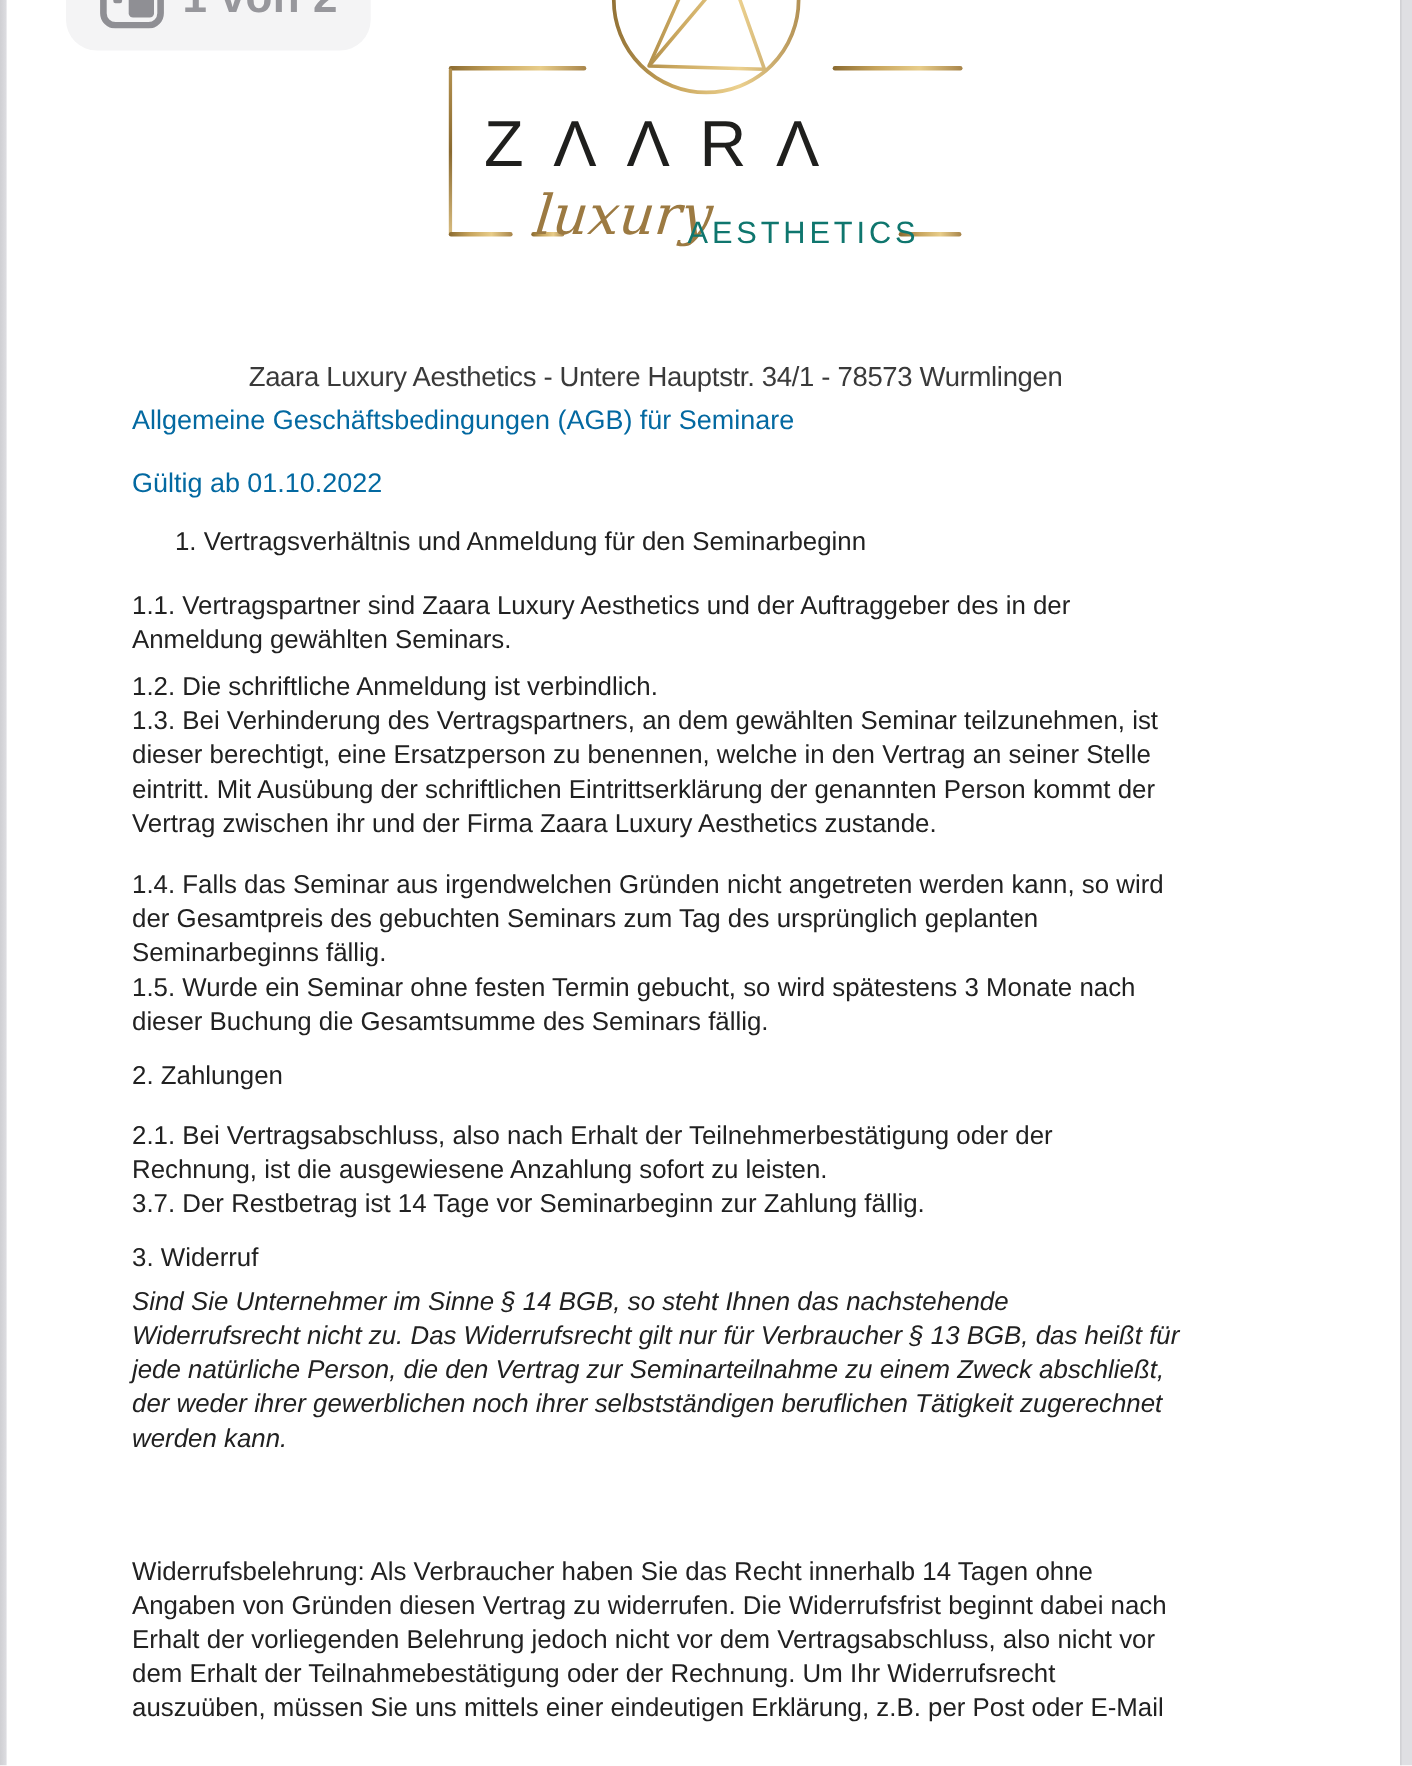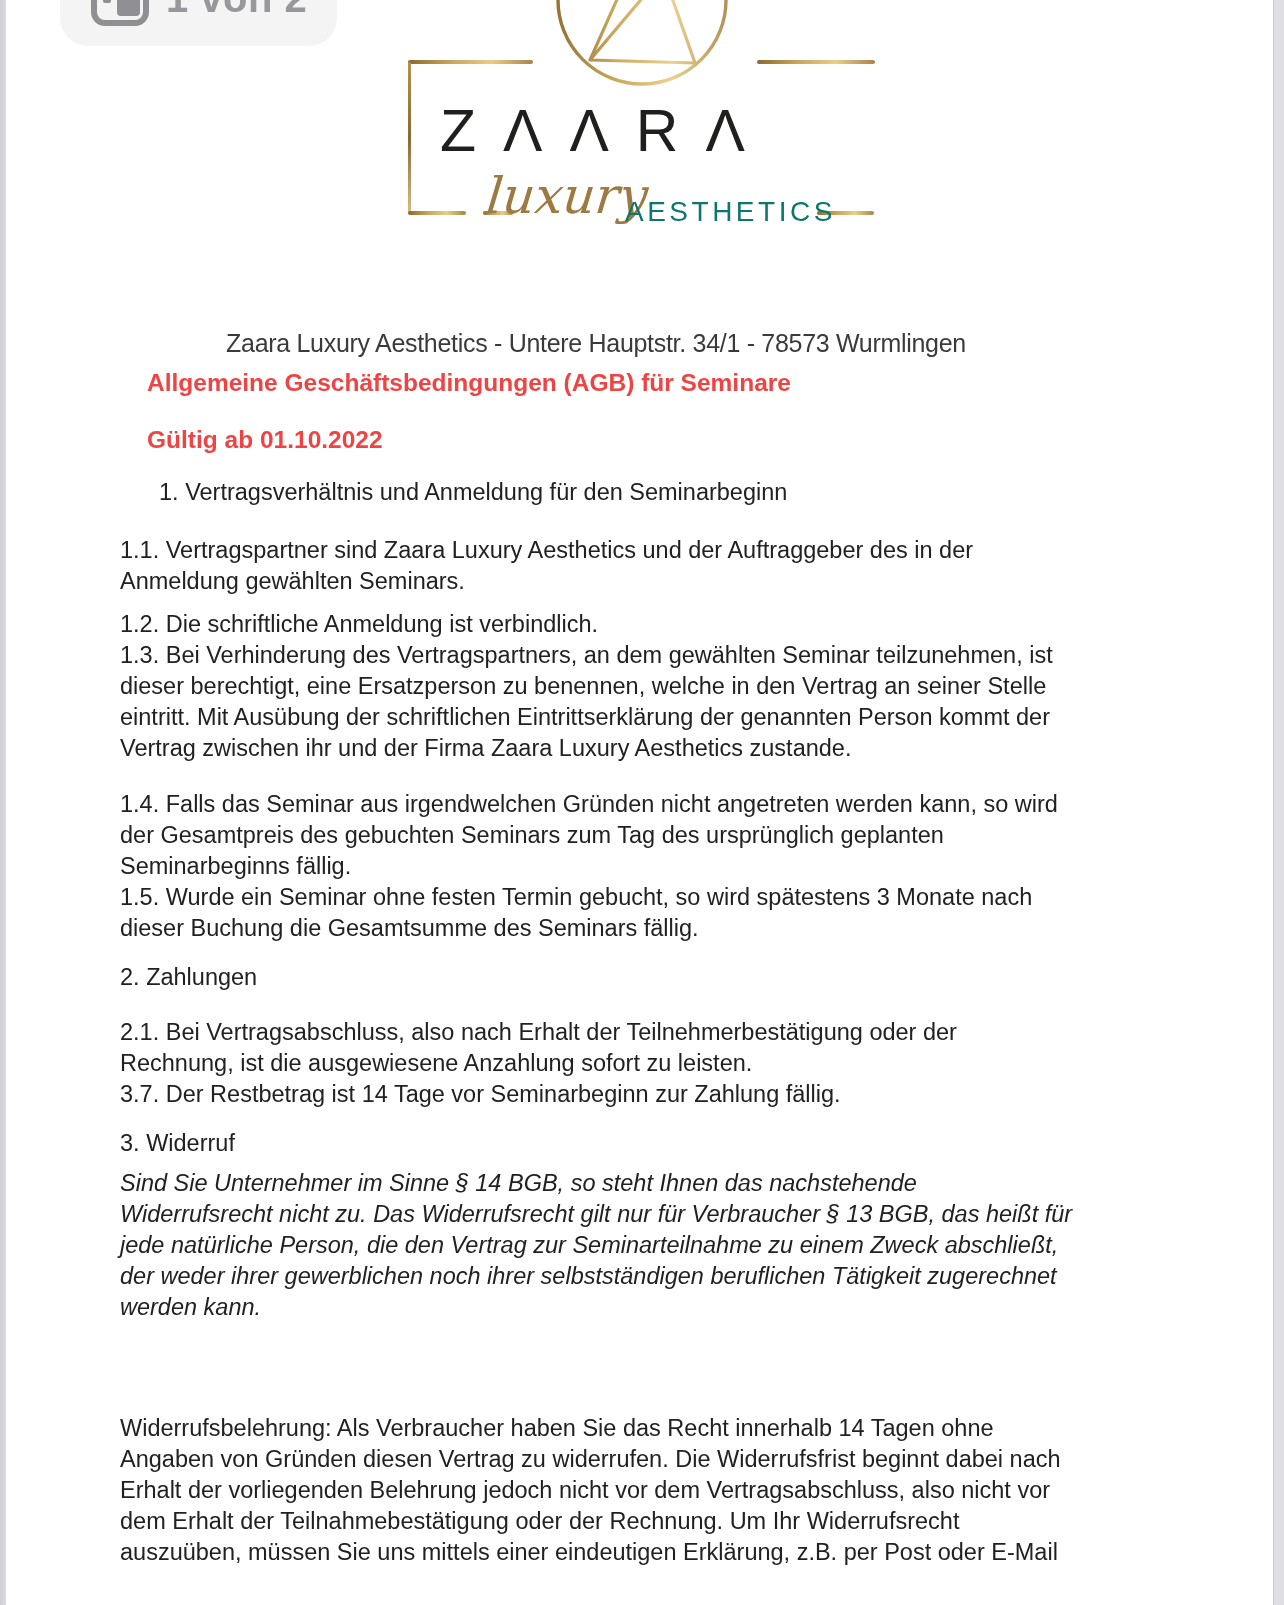--- a/index.html
+++ b/index.html
@@ -53,21 +53,21 @@
     position:absolute; left:0; top:285px; width:1192px;
     text-align:center; font-size:25px; letter-spacing:-.3px; color:#3a3a3a;
     white-space:nowrap;
     margin-top:44px;
   }
   .content {
     position:absolute; left:120px; top:0; width:1110px;
     font-size:23.5px; line-height:31px; color:#212121;
   }
   .blk { position:absolute; left:0; white-space:pre-line; width:1110px; }
-  .bold { font-weight:700; font-size:24.5px; color:#ef4444;margin-left:27px; }
+  .bold { font-weight:400; font-size:24.5px; color:#0369a1; }
   .b-title   { top:367px; }
   .b-valid   { top:424px; }
   .b-s1      { top:477px;margin-left:39px; }
   .b-s1-1    { top:535px; }
   .b-s1-23   { top:609px; }
   .b-s1-45   { top:789px; }
   .b-s2      { top:962px; }
   .b-s2-12   { top:1017px; }
   .b-s3      { top:1128px; }
   .b-s3-body { top:1168px;font-style:italic; }

